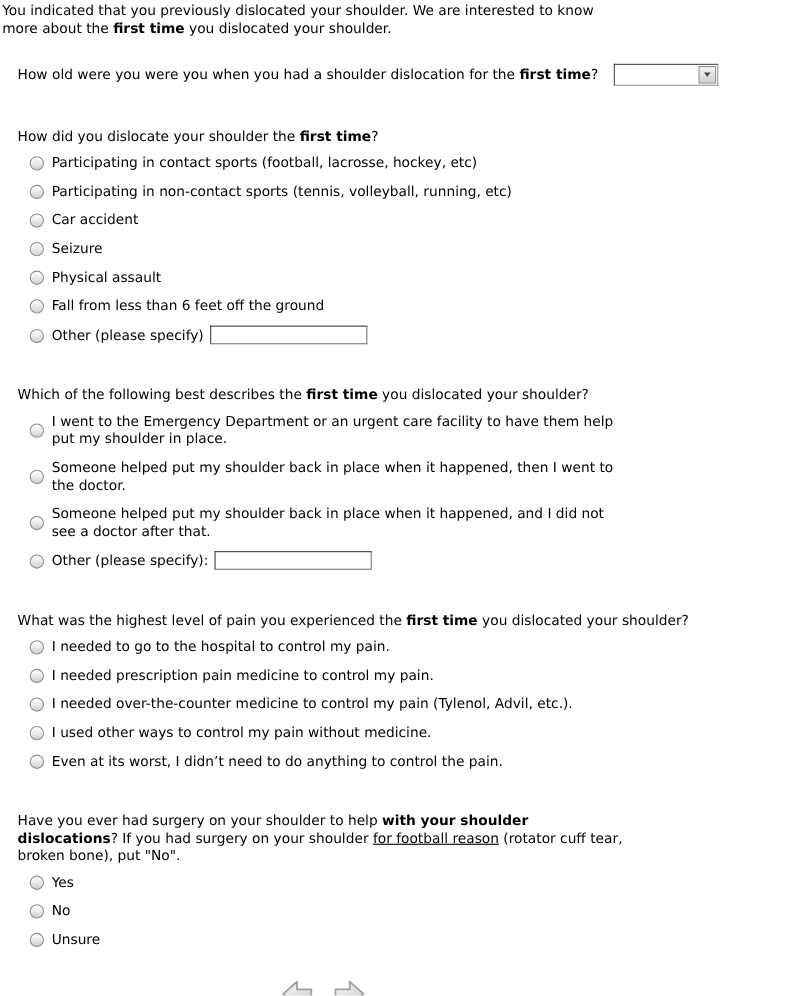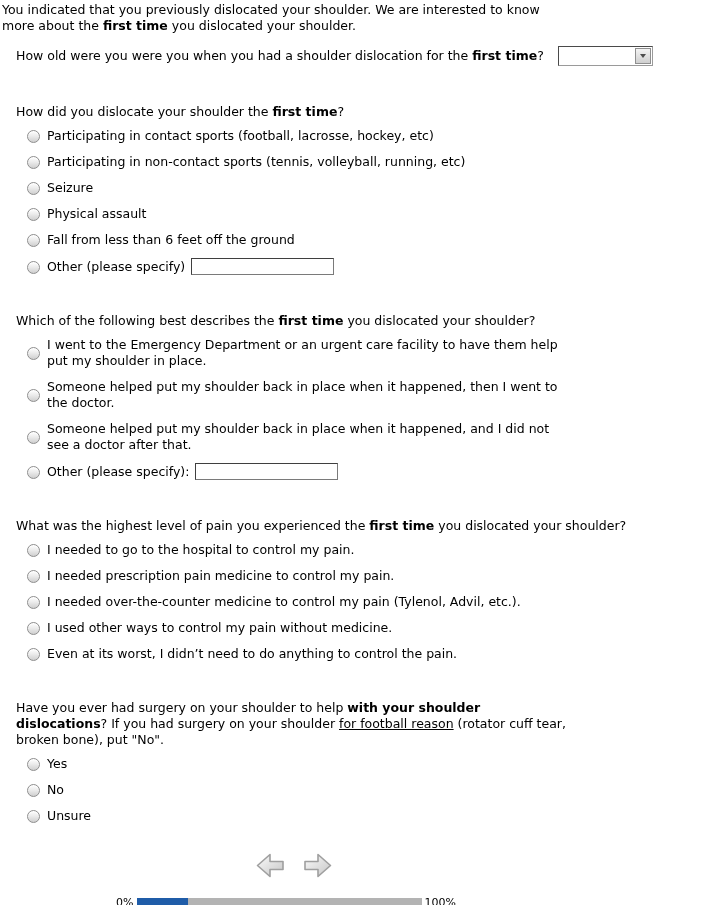--- a/index.html
+++ b/index.html
@@ -14,21 +14,21 @@
     line-height: 16px;
     color: #000;
   }
   .page { padding: 2px 2px 0 2px; box-sizing: border-box; width: 572px; }
 
   .intro { margin: 0 0 12px 0; max-width: 716px; }
   b { font-weight: bold; }
   .u { text-decoration: underline; }
 
   .qblock { margin-left: 14px; margin-top: 38px; }
-  .qblock.first { margin-top: 12px; }
+  .qblock.first { margin-top: 24px; }
   .qtext { margin: 0 0 7px 0; max-width: 702px; }
   .nowrap { white-space: nowrap; }
 
   
   .select {
     display: inline-flex;
     vertical-align: middle;
     margin-left: 14px;
     width: 95px;
     height: 20px;
@@ -149,20 +149,24 @@
   <div class="qblock">
     <p class="qtext nowrap"><span>How did you dislocate your shoulder the </span><b>first time</b><span>?</span></p>
     <div class="options">
       <div class="opt">
         <span class="radio"></span>
         <span class="opt-label">Participating in contact sports (football, lacrosse, hockey, etc)</span>
       </div>
       <div class="opt">
         <span class="radio"></span>
         <span class="opt-label">Participating in non-contact sports (tennis, volleyball, running, etc)</span>
+      </div>
+      <div class="opt">
+        <span class="radio"></span>
+        <span class="opt-label">Car accident</span>
       </div>
       <div class="opt">
         <span class="radio"></span>
         <span class="opt-label">Seizure</span>
       </div>
       <div class="opt">
         <span class="radio"></span>
         <span class="opt-label">Physical assault</span>
       </div>
       <div class="opt">

